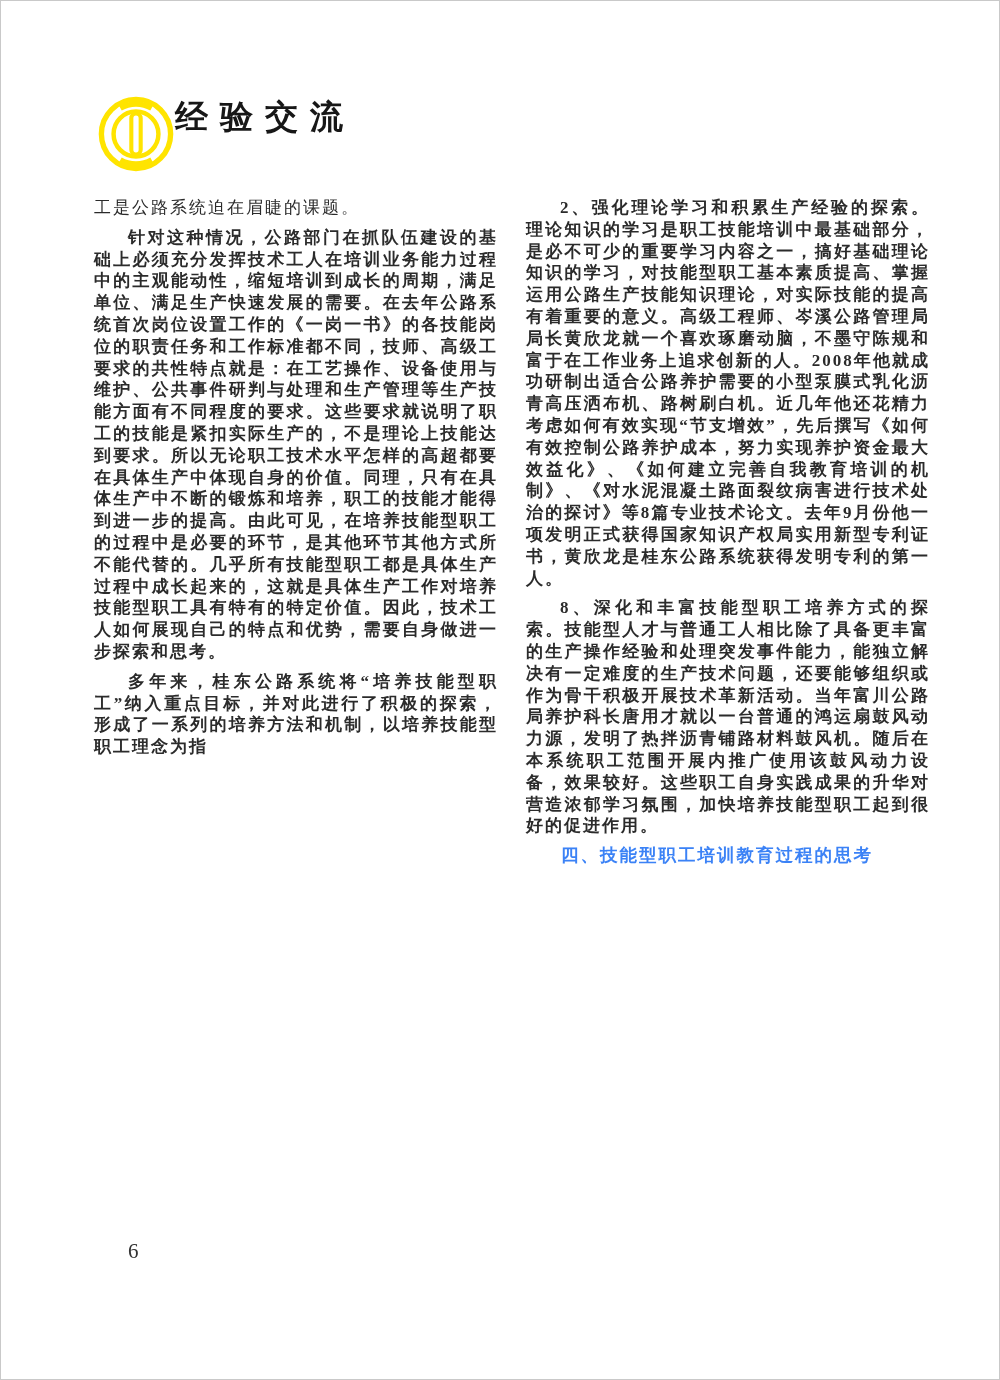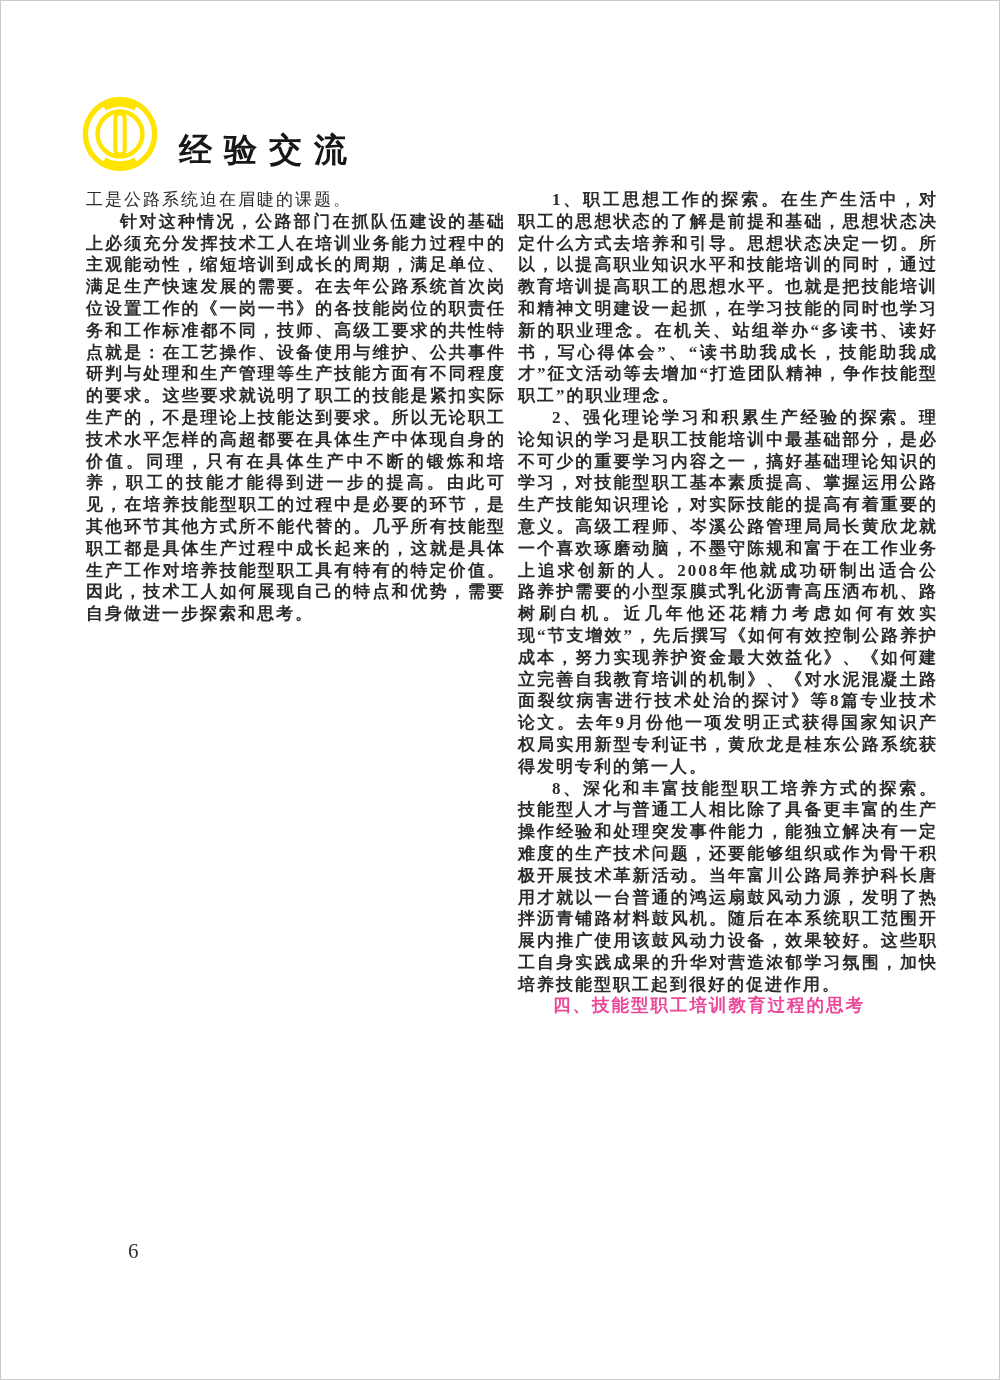--- a/index.html
+++ b/index.html
@@ -10,58 +10,57 @@
     background: #ffffff;
     border: 1px solid #c9c9c9;
     box-sizing: border-box;
     overflow: hidden;
     font-family: "Liberation Serif", "DejaVu Serif", serif;
     color: #2b2b2b;
   }
   .header {
     position: absolute;
     top: 94px;
-    left: 80px;
+    left: 96px;
     display: flex;
-    align-items: flex-end;
-    gap: 20px;
+    align-items: flex-start;
   }
   .logo { width: 78px; height: 78px; display: block; }
   .masthead {
     font-size: 33px;
     font-weight: bold;
     color: #171717;
     letter-spacing: 12px;
     font-family: "DejaVu Serif", "Liberation Serif", serif;
     white-space: nowrap;
   }
   .columns {
     position: absolute;
     top: 188px;
     left: 85px;
     width: 852px;
     display: flex;
     gap: 12px;
   }
   .column { flex: 1 1 0; min-width: 0; }
   .column p, .column h3 {
-    margin: 0;
+    margin: 8px;
     font-size: 17px;
     line-height: 21.8px;
     letter-spacing: 2px;
     text-align: justify;
     text-justify: inter-character;
   }
   .column p.para, .column h3.heading { text-indent: 2em; font-weight: bold; }
   .column p.cont { text-indent: 0; }
   .column h3.heading {
     font-family: "Liberation Sans", "DejaVu Sans", sans-serif;
     font-size: 17.5px;
     font-weight: bold;
-    color: #ec4899;
+    color: #3b82f6;
   }
   .page-number {
     position: absolute;
     left: 127px;
     top: 1238px;
     font-size: 21px;
     color: #333333;
   }
 </style>
 </head>
@@ -81,23 +80,23 @@
         </g>
       </svg>
     </span>
     <span class="masthead">经验交流</span>
   </div>
 
   <div class="columns">
     <div class="column">
         <p class="cont">工是公路系统迫在眉睫的课题。</p>
         <p class="para">针对这种情况，公路部门在抓队伍建设的基础上必须充分发挥技术工人在培训业务能力过程中的主观能动性，缩短培训到成长的周期，满足单位、满足生产快速发展的需要。在去年公路系统首次岗位设置工作的《一岗一书》的各技能岗位的职责任务和工作标准都不同，技师、高级工要求的共性特点就是：在工艺操作、设备使用与维护、公共事件研判与处理和生产管理等生产技能方面有不同程度的要求。这些要求就说明了职工的技能是紧扣实际生产的，不是理论上技能达到要求。所以无论职工技术水平怎样的高超都要在具体生产中体现自身的价值。同理，只有在具体生产中不断的锻炼和培养，职工的技能才能得到进一步的提高。由此可见，在培养技能型职工的过程中是必要的环节，是其他环节其他方式所不能代替的。几乎所有技能型职工都是具体生产过程中成长起来的，这就是具体生产工作对培养技能型职工具有特有的特定价值。因此，技术工人如何展现自己的特点和优势，需要自身做进一步探索和思考。</p>
+        <p class="para">多年来，桂东公路系统将“培养技能型职工”纳入重点目标，并对此进行了积极的探索，形成了一系列的培养方法和机制，以培养技能型职工理念为指</p>
       </div>
     <div class="column">
-        <p class="para">1、职工思想工作的探索。在生产生活中，对职工的思想状态的了解是前提和基础，思想状态决定什么方式去培养和引导。思想状态决定一切。所以，以提高职业知识水平和技能培训的同时，通过教育培训提高职工的思想水平。也就是把技能培训和精神文明建设一起抓，在学习技能的同时也学习新的职业理念。在机关、站组举办“多读书、读好书，写心得体会”、“读书助我成长，技能助我成才”征文活动等去增加“打造团队精神，争作技能型职工”的职业理念。</p>
         <p class="para">2、强化理论学习和积累生产经验的探索。理论知识的学习是职工技能培训中最基础部分，是必不可少的重要学习内容之一，搞好基础理论知识的学习，对技能型职工基本素质提高、掌握运用公路生产技能知识理论，对实际技能的提高有着重要的意义。高级工程师、岑溪公路管理局局长黄欣龙就一个喜欢琢磨动脑，不墨守陈规和富于在工作业务上追求创新的人。2008年他就成功研制出适合公路养护需要的小型泵膜式乳化沥青高压洒布机、路树刷白机。近几年他还花精力考虑如何有效实现“节支增效”，先后撰写《如何有效控制公路养护成本，努力实现养护资金最大效益化》、《如何建立完善自我教育培训的机制》、《对水泥混凝土路面裂纹病害进行技术处治的探讨》等8篇专业技术论文。去年9月份他一项发明正式获得国家知识产权局实用新型专利证书，黄欣龙是桂东公路系统获得发明专利的第一人。</p>
         <p class="para">8、深化和丰富技能型职工培养方式的探索。技能型人才与普通工人相比除了具备更丰富的生产操作经验和处理突发事件能力，能独立解决有一定难度的生产技术问题，还要能够组织或作为骨干积极开展技术革新活动。当年富川公路局养护科长唐用才就以一台普通的鸿运扇鼓风动力源，发明了热拌沥青铺路材料鼓风机。随后在本系统职工范围开展内推广使用该鼓风动力设备，效果较好。这些职工自身实践成果的升华对营造浓郁学习氛围，加快培养技能型职工起到很好的促进作用。</p>
         <h3 class="heading">四、技能型职工培训教育过程的思考</h3>
       </div>
   </div>
 
   <div class="page-number">6</div>
 
 </div>
 

